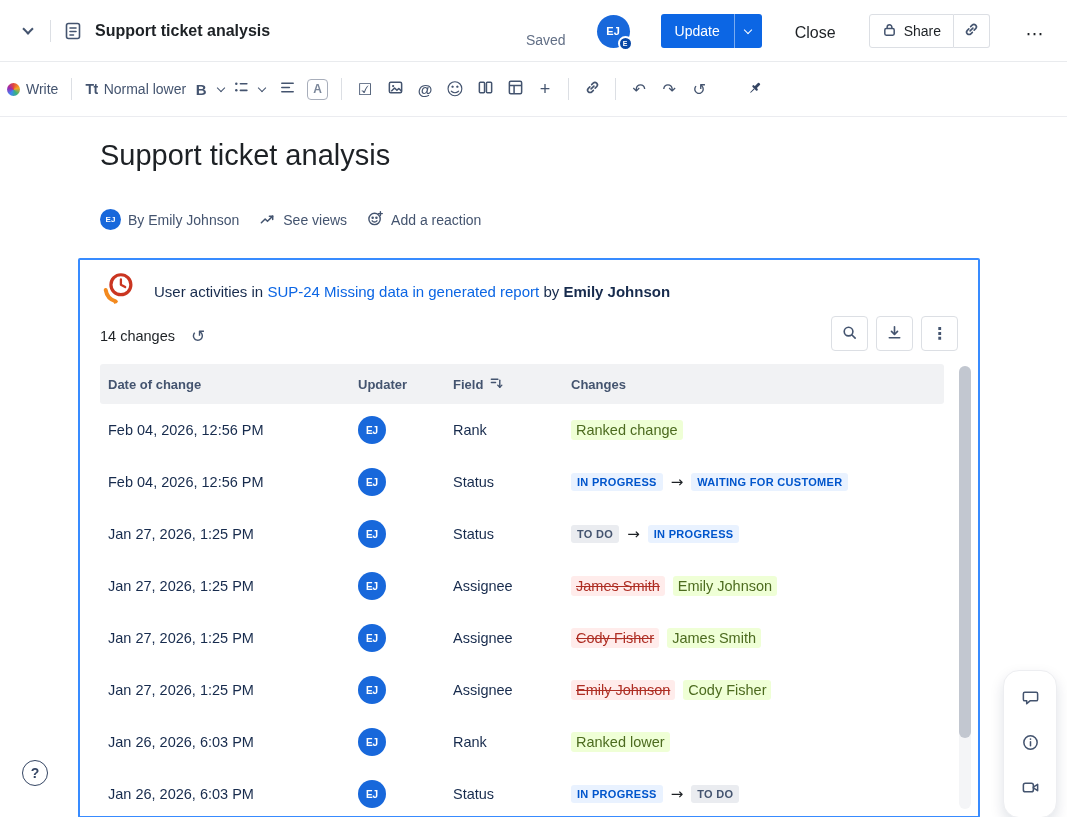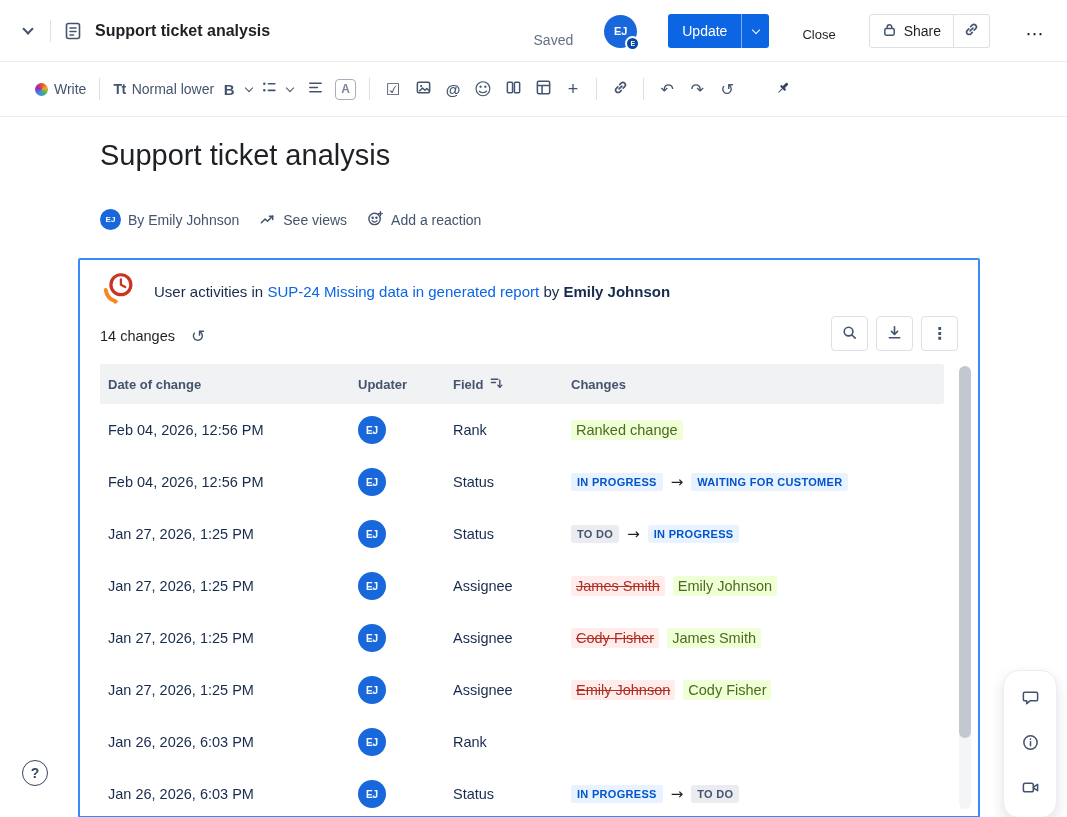--- a/index.html
+++ b/index.html
@@ -25,28 +25,28 @@
   .chev.white{border-color:#fff}
   .vsep{width:1px;height:22px;background:var(--border-light);margin:0 8px;flex:none}
   .tb-title{font-size:16px;font-weight:600;margin:0 0 0 8px;color:#1D2125}
   .tb-right{margin-left:auto;display:flex;align-items:flex-end;gap:31px}
   .saved{color:var(--text-muted);font-size:14px}
   .avatar32{position:relative;width:33px;height:33px;border-radius:50%;background:var(--avatar-blue);color:#fff;font-weight:700;font-size:11px;display:flex;align-items:center;justify-content:center;cursor:pointer}
   .avbadge{position:absolute;right:-3px;bottom:-3px;width:15px;height:15px;border-radius:50%;background:#0747A6;border:2px solid #fff;font-size:7px;color:#fff;display:flex;align-items:center;justify-content:center}
   .split{display:flex}
   .btn-update{height:34px;padding:0 14px;background:var(--accent-blue);color:#fff;font-size:14px;font-weight:500;border:none;border-radius:3px 0 0 3px;cursor:pointer;font-family:inherit}
   .btn-caret{width:28px;height:34px;background:var(--accent-blue);border:none;border-left:1px solid rgba(255,255,255,.45);border-radius:0 3px 3px 0;display:flex;align-items:center;justify-content:center;cursor:pointer}
-  .btn-ghost{background:none;border:none;font-size:13px;color:#1D2125;cursor:pointer;font-family:inherit;padding:6px 2px}
+  .btn-ghost{background:none;border:none;font-size:16px;color:#1D2125;cursor:pointer;font-family:inherit;padding:6px 2px}
   .sharegrp{display:flex}
   .btn-outline{height:34px;display:flex;align-items:center;gap:7px;padding:8px 12px;background:#fff;border:1px solid var(--border-light);border-radius:3px 0 0 3px;font-size:14px;color:#1D2125;cursor:pointer;font-family:inherit}
   .btn-outline.sq{width:36px;justify-content:center;padding:0;border-left:none;border-radius:0 3px 3px 0}
   .glyph-more{font-size:18px;letter-spacing:1px;color:#1D2125}
 
   
-  .toolbar{height:55px;display:flex;align-items:center;padding:0 30px;border-bottom:1px solid #EBECF0}
+  .toolbar{height:55px;display:flex;align-items:center;padding:0 2px;border-bottom:1px solid #EBECF0}
   .tbtn{height:32px;min-width:30px;display:flex;align-items:center;justify-content:center;gap:6px;padding:0 5px;background:none;border:none;border-radius:3px;color:var(--text-secondary);font-size:14px;cursor:pointer;font-family:inherit}
   .tbtn.narrow{min-width:20px;padding:0 2px}
   .write-dot{width:13px;height:13px;border-radius:50%;background:conic-gradient(#E2483D,#F5A623,#36B37E,#4285F4,#9C27B0,#E2483D)}
   .tt{font-size:14px;font-weight:600;letter-spacing:-.5px}
   .bold-glyph{font-size:15px;font-weight:800}
   .abox{width:21px;height:21px;border:1.6px solid #A8AEBB;border-radius:4px;display:flex;align-items:center;justify-content:center;font-size:12px;font-weight:700;color:#7A8699}
   .glyph16{font-size:16px}
   .glyph17{font-size:17px}
   .pinbtn{margin-left:26px;color:#344563}
 
@@ -396,20 +396,23 @@
                 <span class="chip chip-removed">Emily Johnson</span>
                 <span class="chip chip-added">Cody Fisher</span>
               </div>
             </div>
             <div class="trow">
               <div class="td col-date">Jan 26, 2026, 6:03 PM</div>
               <div class="td col-updater">
                 <div class="avatar28">EJ</div>
               </div>
               <div class="td col-field">Rank</div>
+              <div class="td col-changes td-changes">
+                <span class="chip chip-added">Ranked lower</span>
+              </div>
             </div>
             <div class="trow">
               <div class="td col-date">Jan 26, 2026, 6:03 PM</div>
               <div class="td col-updater">
                 <div class="avatar28">EJ</div>
               </div>
               <div class="td col-field">Status</div>
               <div class="td col-changes td-changes">
                 <span class="lozenge loz-blue">IN PROGRESS</span>
                 <span class="arrow glyph">→</span>

